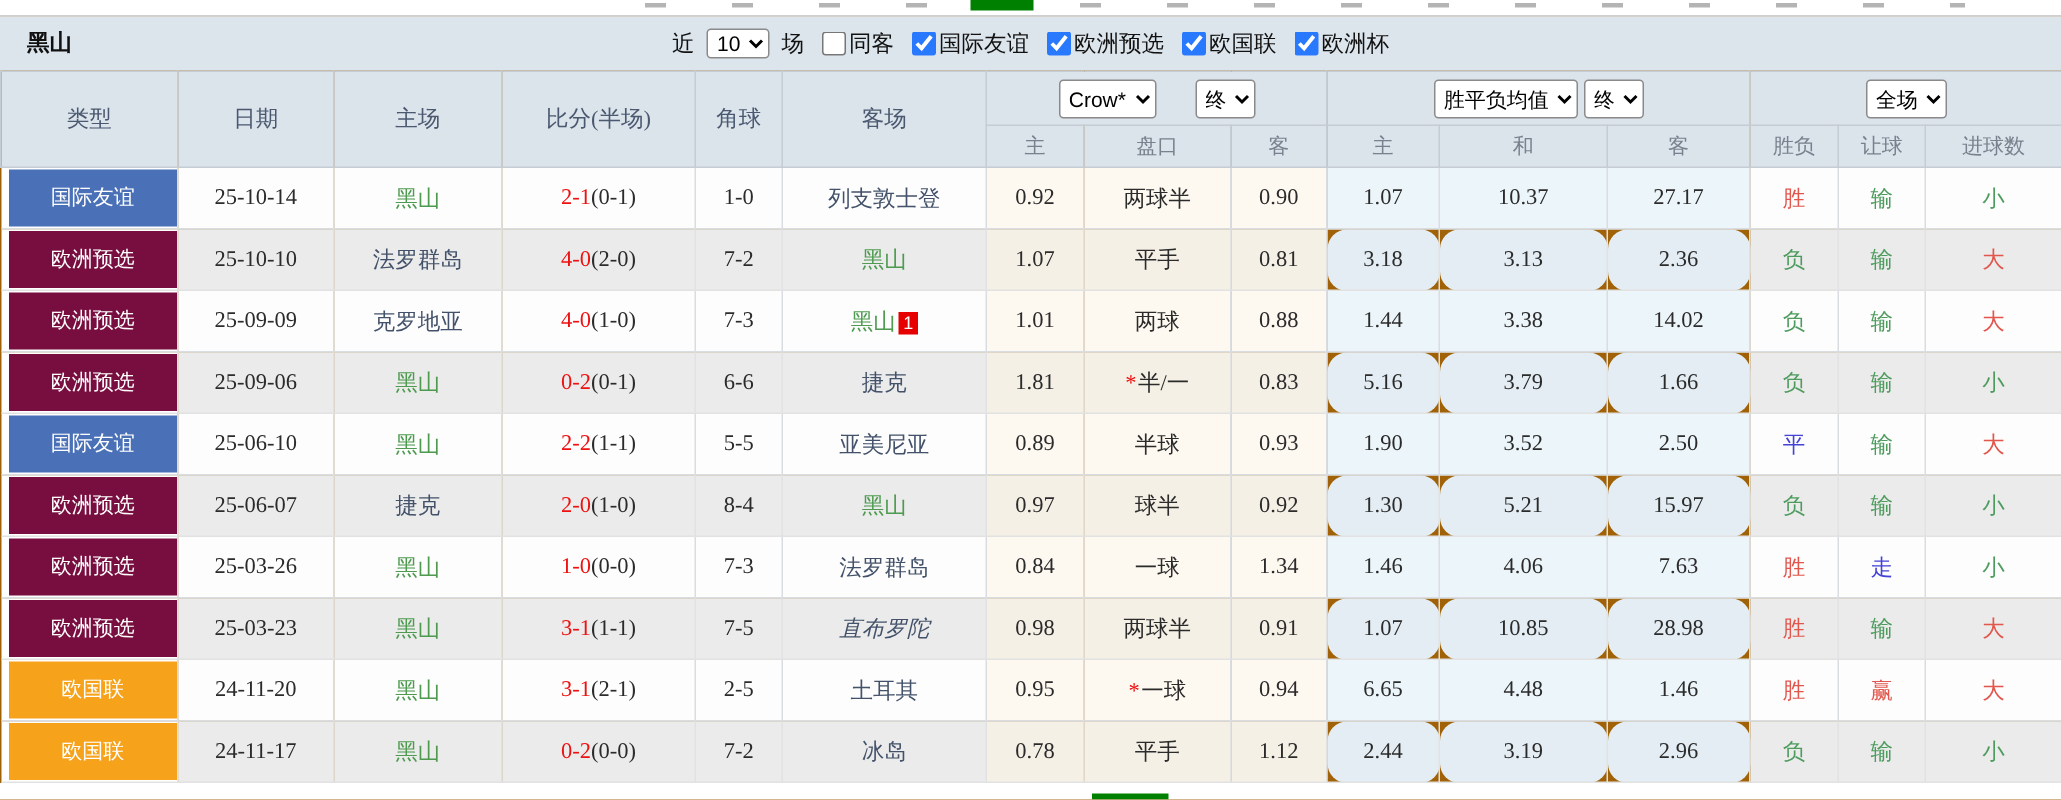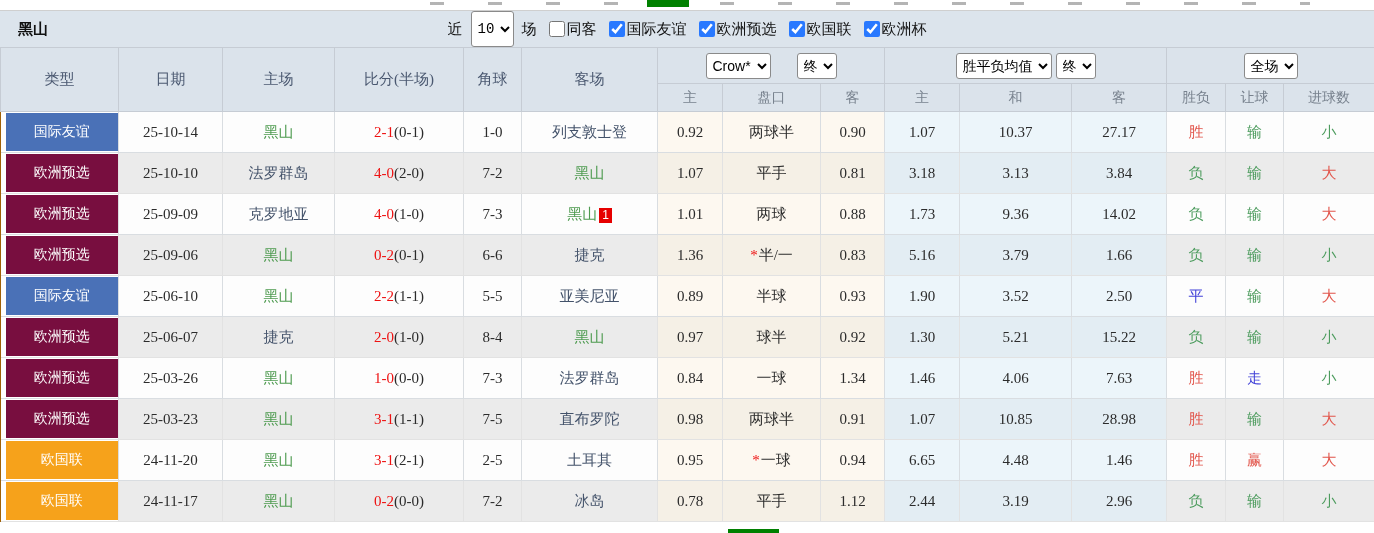--- a/index.html
+++ b/index.html
@@ -9,21 +9,21 @@
   
   .top-strip { position:relative; height:11px; background:#fff; border-bottom:1px solid #cfcfcf; }
   .top-strip .fragments { position:absolute; left:430px; top:2px; width:880px; height:3px; opacity:.55;
      background:repeating-linear-gradient(90deg,#777 0 14px,transparent 14px 58px); }
   .top-green { position:absolute; left:647px; top:0; width:42px; height:7px; background:#008000; }
 
   
   .filter-bar { position:relative; height:36px; background:#dce4ec; display:flex; align-items:center; justify-content:center; font-size:15px; color:#111; }
   .team-title { position:absolute; left:18px; top:0; height:36px; line-height:36px; font-weight:bold; font-size:15px; color:#111; }
   .filter-center { display:flex; align-items:center; gap:4px; }
-  .filter-center select { font-family:Liberation Mono, monospace; font-size:14px; height:36px; padding:0 2px;
+  .filter-center select { font-family:Liberation Sans, sans-serif; font-size:14px; height:20px; padding:0 2px;
      border:1px solid #8a8a8a; border-radius:3px; background:#fff; margin:0 4px; }
   .filter-center input[type=checkbox]{ width:16px; height:16px; accent-color:#2979ff; margin:0 2px 0 8px; vertical-align:-3px; }
   .filter-center label { display:flex; align-items:center; }
 
   
   table { border-collapse:collapse; table-layout:fixed; width:1374px; }
   col.c-type{width:118px} col.c-date{width:104px} col.c-home{width:112px} col.c-score{width:129px}
   col.c-corner{width:58px} col.c-away{width:136px} col.c-oh{width:65px} col.c-hc{width:98px} col.c-oa{width:64px}
   col.c-mh{width:75px} col.c-md{width:112px} col.c-ma{width:95px} col.c-r1{width:59px} col.c-r2{width:58px} col.c-r3{width:91px}
 
@@ -33,21 +33,21 @@
   .hdr-selects { display:flex; align-items:center; justify-content:center; gap:26px; }
   thead select { font-family:"Liberation Sans",sans-serif; font-size:14px; height:26px; padding:0 2px;
      border:1px solid #8a8a8a; border-radius:3px; background:#fff; }
 
   tbody td { height:41px; text-align:center; vertical-align:middle; font-size:15px; color:#2b2b2b;
      border:1px solid #d9dde1; background:#fdfdfd; }
   tbody tr.even td { background:#ebebeb; border-color:#e2e2e2; }
   tbody td.cream { background:#fdf8f0; }
   tbody tr.even td.cream { background:#f5f0e6; }
   tbody td.mean { background:#ecf5fa; }
-  tbody tr.even td.mean { background:#e3edf3; }
+  tbody tr.even td.mean { background:#e3edf3;border-radius:13px; }
   td.type { background:#fff !important; padding:1px 0 1px 5px; border-left:none; }
   .type-badge { width:100%; height:100%; display:flex; align-items:center; justify-content:center;
      color:#fff; font-size:14px; }
   .star { color:#ee1111; margin-right:1px; }
   .ft { color:#ee1111; }
   .card { display:inline-block; background:#e60000; color:#fff; font-size:12px; line-height:15px;
      padding:0 3px; margin-left:2px; font-family:"Liberation Sans",sans-serif; }
 
   
   .bottom-strip { position:relative; height:12px; background:#fff; }
@@ -187,54 +187,54 @@
           <td>25-10-10</td>
           <td><span style="color: rgb(67, 82, 106);">法罗群岛</span></td>
           <td><span class="ft">4-0</span><span>(2-0)</span></td>
           <td>7-2</td>
           <td><span style="color: rgb(78, 155, 80);">黑山</span></td>
           <td class="cream">1.07</td>
           <td class="cream">平手</td>
           <td class="cream">0.81</td>
           <td class="mean">3.18</td>
           <td class="mean">3.13</td>
-          <td class="mean">3.84</td>
+          <td class="mean">2.36</td>
           <td style="color: rgb(77, 156, 94);">负</td>
           <td style="color: rgb(77, 156, 94);">输</td>
           <td style="color: rgb(226, 87, 77);">大</td>
         </tr>
         <tr>
           <td class="type">
             <div class="type-badge" style="background: rgb(120, 14, 63);">欧洲预选</div>
           </td>
           <td>25-09-09</td>
           <td><span style="color: rgb(67, 82, 106);">克罗地亚</span></td>
           <td><span class="ft">4-0</span><span>(1-0)</span></td>
           <td>7-3</td>
           <td><span style="color: rgb(78, 155, 80);">黑山</span><span class="card">1</span></td>
           <td class="cream">1.01</td>
           <td class="cream">两球</td>
           <td class="cream">0.88</td>
-          <td class="mean">1.73</td>
-          <td class="mean">9.36</td>
+          <td class="mean">1.44</td>
+          <td class="mean">3.38</td>
           <td class="mean">14.02</td>
           <td style="color: rgb(77, 156, 94);">负</td>
           <td style="color: rgb(77, 156, 94);">输</td>
           <td style="color: rgb(226, 87, 77);">大</td>
         </tr>
         <tr class="even">
           <td class="type">
             <div class="type-badge" style="background: rgb(120, 14, 63);">欧洲预选</div>
           </td>
           <td>25-09-06</td>
           <td><span style="color: rgb(78, 155, 80);">黑山</span></td>
           <td><span class="ft">0-2</span><span>(0-1)</span></td>
           <td>6-6</td>
           <td><span style="color: rgb(67, 82, 106);">捷克</span></td>
-          <td class="cream">1.36</td>
+          <td class="cream">1.81</td>
           <td class="cream"><span class="star">*</span>半/一</td>
           <td class="cream">0.83</td>
           <td class="mean">5.16</td>
           <td class="mean">3.79</td>
           <td class="mean">1.66</td>
           <td style="color: rgb(77, 156, 94);">负</td>
           <td style="color: rgb(77, 156, 94);">输</td>
           <td style="color: rgb(77, 156, 94);">小</td>
         </tr>
         <tr>
@@ -263,21 +263,21 @@
           <td>25-06-07</td>
           <td><span style="color: rgb(67, 82, 106);">捷克</span></td>
           <td><span class="ft">2-0</span><span>(1-0)</span></td>
           <td>8-4</td>
           <td><span style="color: rgb(78, 155, 80);">黑山</span></td>
           <td class="cream">0.97</td>
           <td class="cream">球半</td>
           <td class="cream">0.92</td>
           <td class="mean">1.30</td>
           <td class="mean">5.21</td>
-          <td class="mean">15.22</td>
+          <td class="mean">15.97</td>
           <td style="color: rgb(77, 156, 94);">负</td>
           <td style="color: rgb(77, 156, 94);">输</td>
           <td style="color: rgb(77, 156, 94);">小</td>
         </tr>
         <tr>
           <td class="type">
             <div class="type-badge" style="background: rgb(120, 14, 63);">欧洲预选</div>
           </td>
           <td>25-03-26</td>
           <td><span style="color: rgb(78, 155, 80);">黑山</span></td>
@@ -295,21 +295,21 @@
           <td style="color: rgb(77, 156, 94);">小</td>
         </tr>
         <tr class="even">
           <td class="type">
             <div class="type-badge" style="background: rgb(120, 14, 63);">欧洲预选</div>
           </td>
           <td>25-03-23</td>
           <td><span style="color: rgb(78, 155, 80);">黑山</span></td>
           <td><span class="ft">3-1</span><span>(1-1)</span></td>
           <td>7-5</td>
-          <td><span style="color: rgb(67, 82, 106);">直布罗陀</span></td>
+          <td><span style="color: rgb(67, 82, 106); font-style: italic;">直布罗陀</span></td>
           <td class="cream">0.98</td>
           <td class="cream">两球半</td>
           <td class="cream">0.91</td>
           <td class="mean">1.07</td>
           <td class="mean">10.85</td>
           <td class="mean">28.98</td>
           <td style="color: rgb(226, 87, 77);">胜</td>
           <td style="color: rgb(77, 156, 94);">输</td>
           <td style="color: rgb(226, 87, 77);">大</td>
         </tr>

